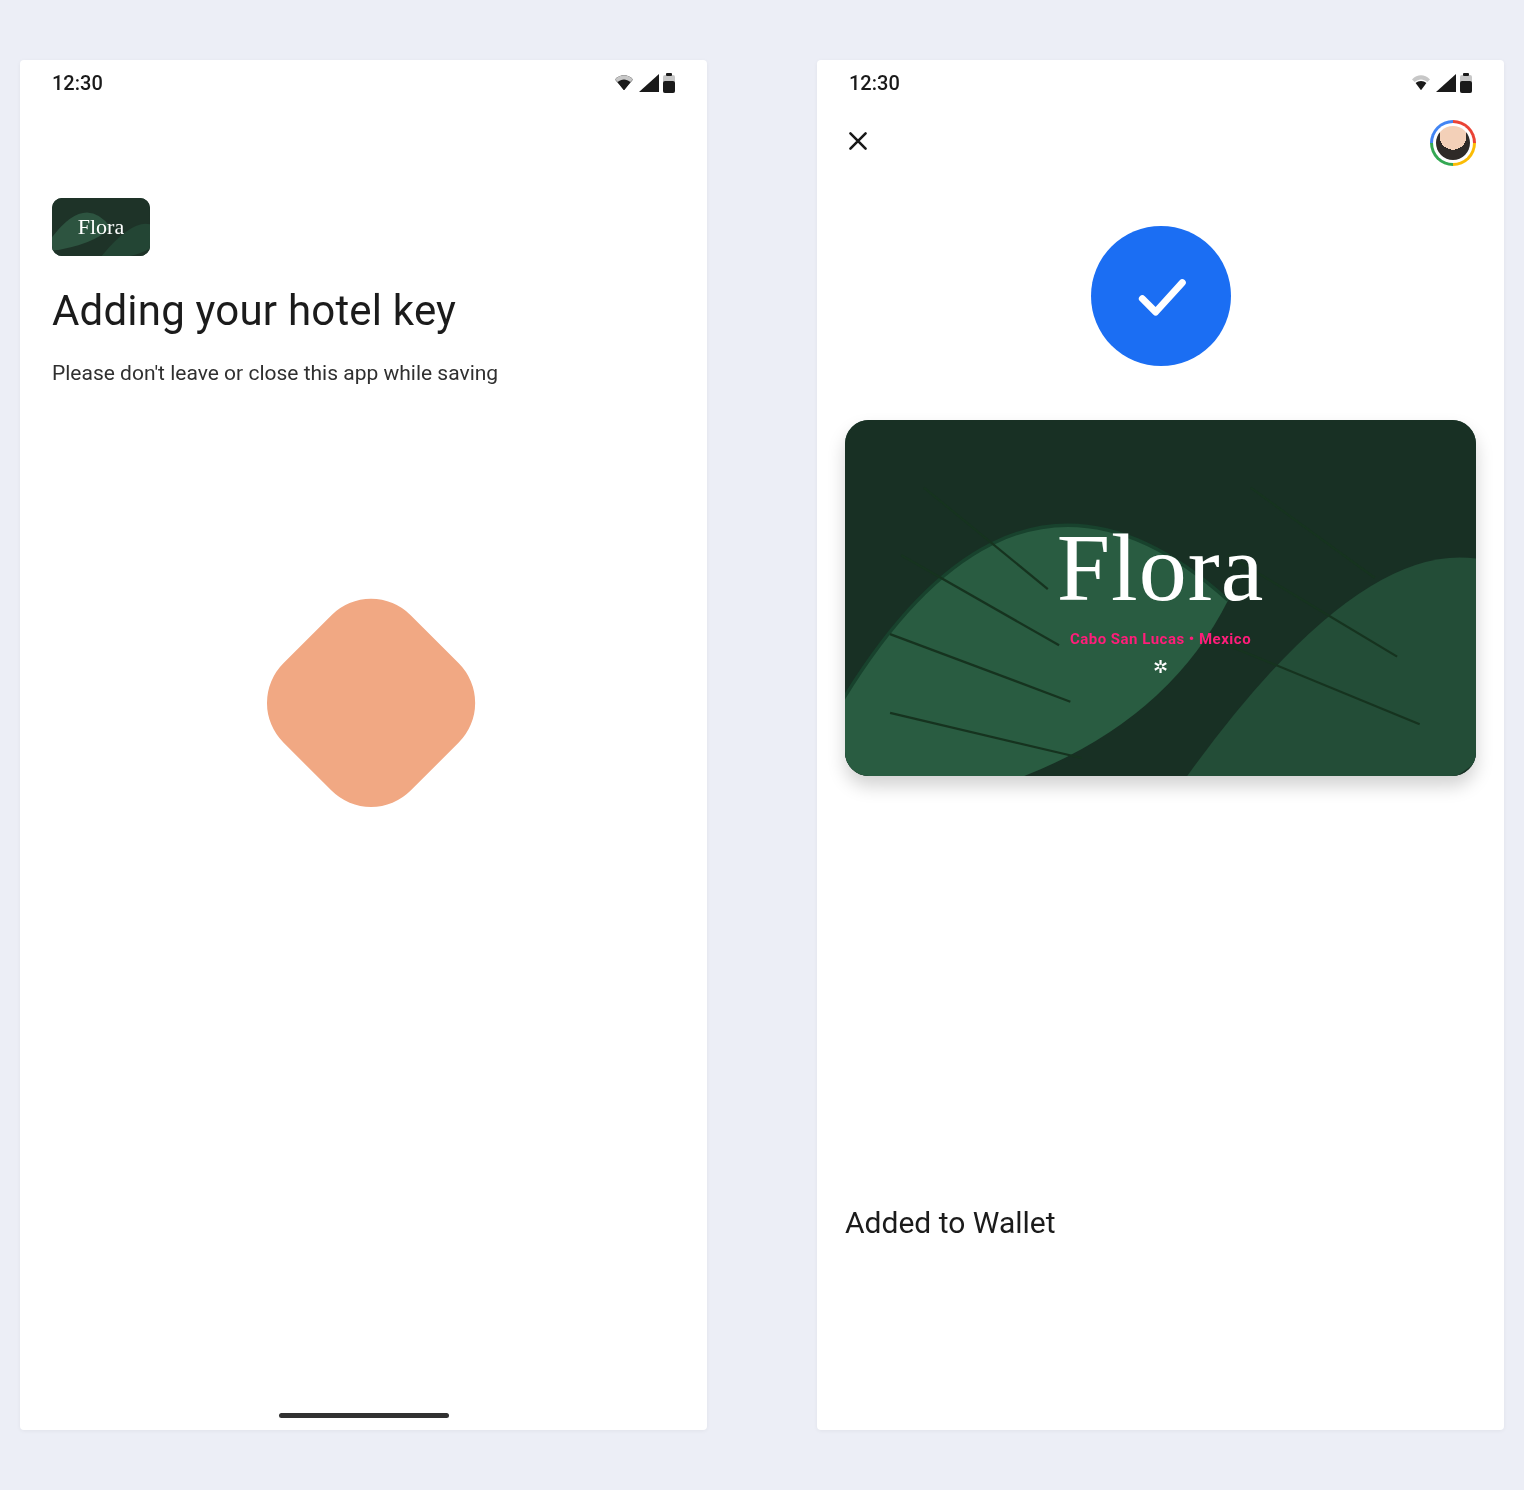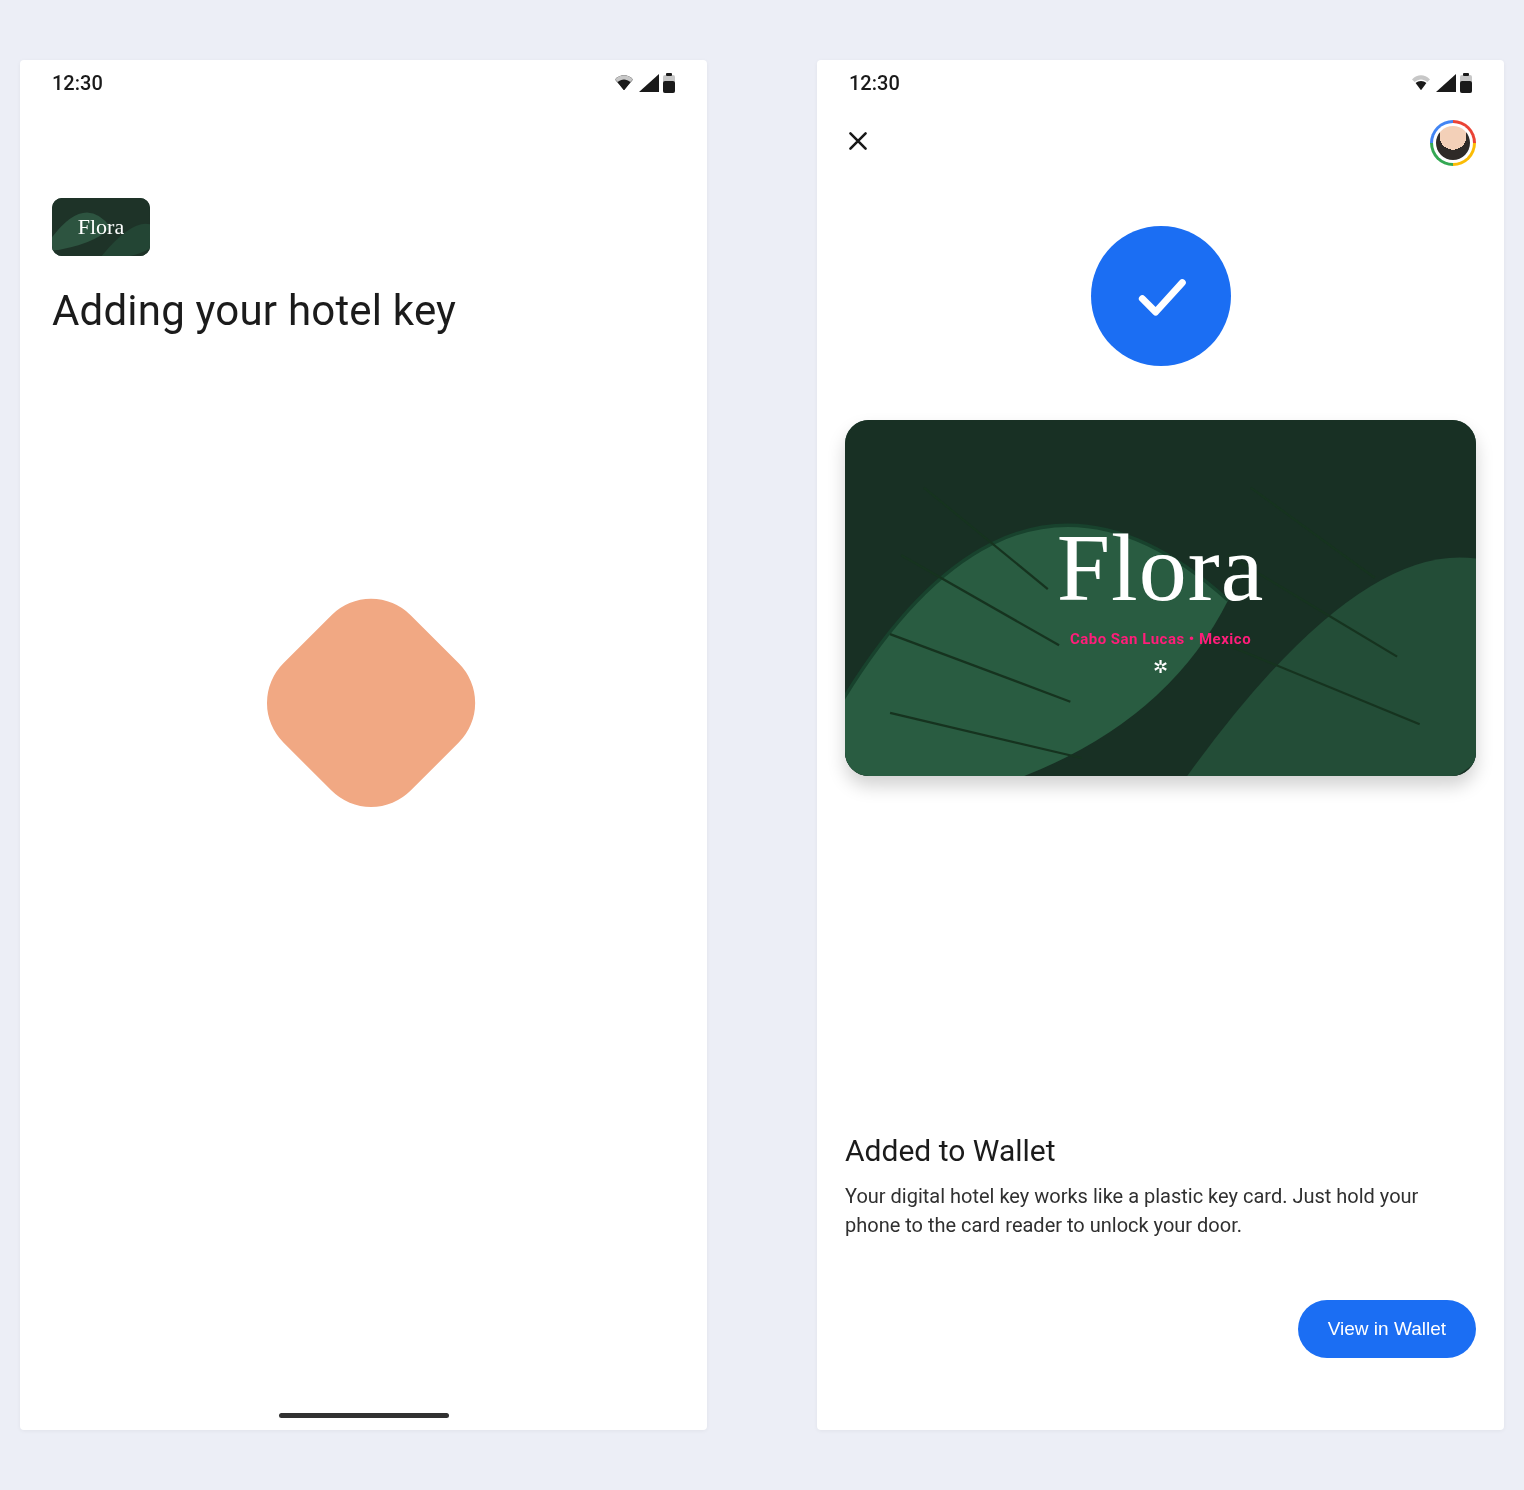--- a/index.html
+++ b/index.html
@@ -201,20 +201,21 @@
     <div class="mini-card">
       <svg class="leaf-bg" viewBox="0 0 100 60" preserveAspectRatio="xMidYMid slice">
         <rect width="100" height="60" fill="#1e3328"></rect>
         <path d="M-10 55 Q30 -10 60 30 Q40 50 -10 55" fill="#2d5440"></path>
         <path d="M50 60 Q95 5 115 40 Q90 65 50 60" fill="#234534"></path>
       </svg>
       <span style="position:relative;font-family:'Brush Script MT',cursive;color:#fff;font-size:22px">Flora</span>
     </div>
 
     <h1 class="headline">Adding your hotel key</h1>
+    <p class="subtext">Please don't leave or close this app while saving</p>
   </div>
 
   <div class="spinner-wrap">
     <div class="spinner"></div>
   </div>
 
   <div class="home-indicator"></div>
 </div>
 
 <div class="phone">
@@ -272,19 +273,17 @@
           <path d="M340 200 L510 270"></path>
       </g>
     </svg>
     <div class="brand-name">Flora</div>
     <div class="brand-loc">Cabo San Lucas  •  Mexico</div>
     <div class="brand-glyph">✲</div>
   </div>
 
   <div class="added-block">
     <div class="added-title">Added to Wallet</div>
-    <div class="added-body">Your digital hotel key works like a plastic key card. Just hold your phone to the card reader to unlock your door.</div>
-  </div>
-
-  <button class="view-btn">View in Wallet</button>
+  </div>
+
 
   <div class="home-indicator" style="opacity:0"></div>
 </div>
 
 </body></html>

